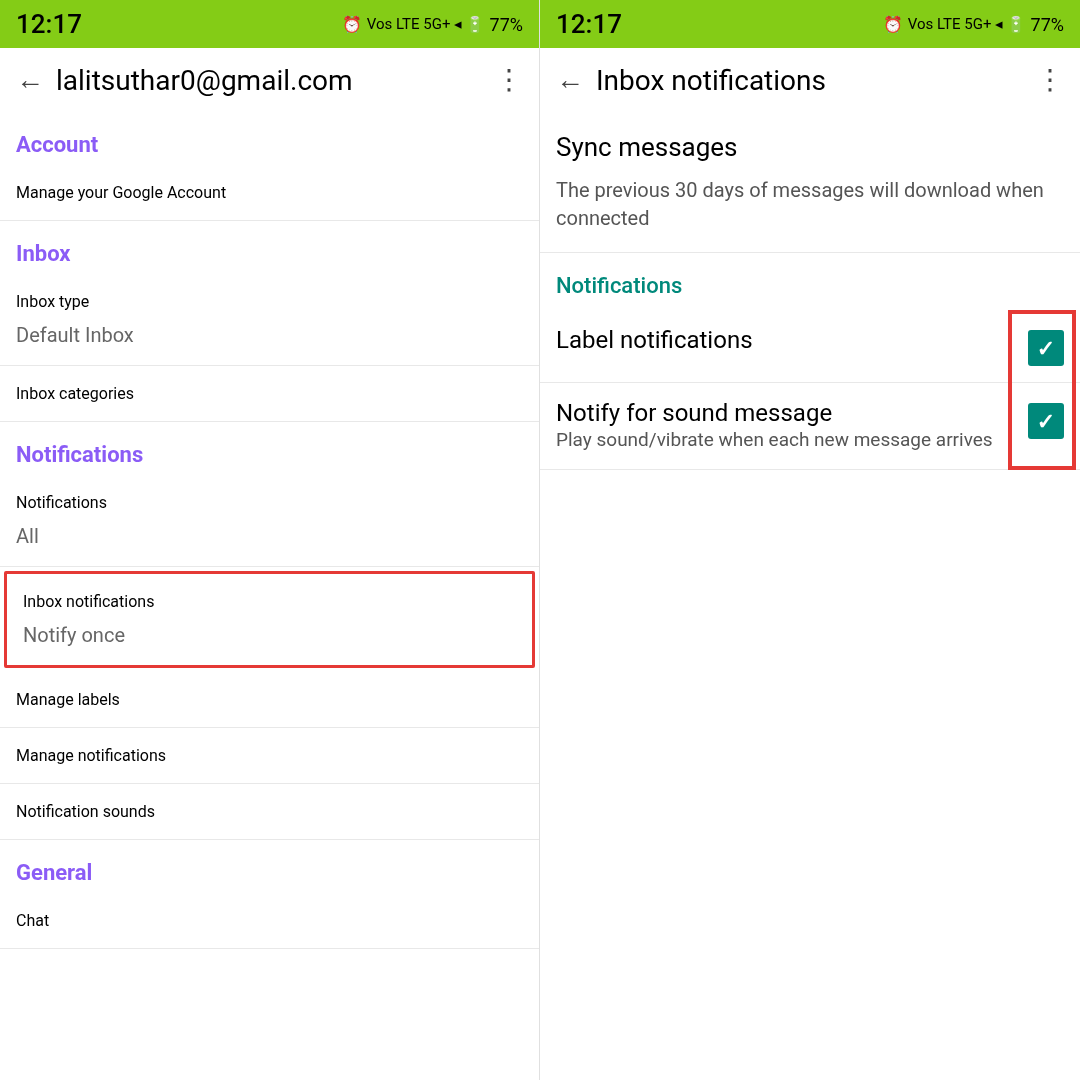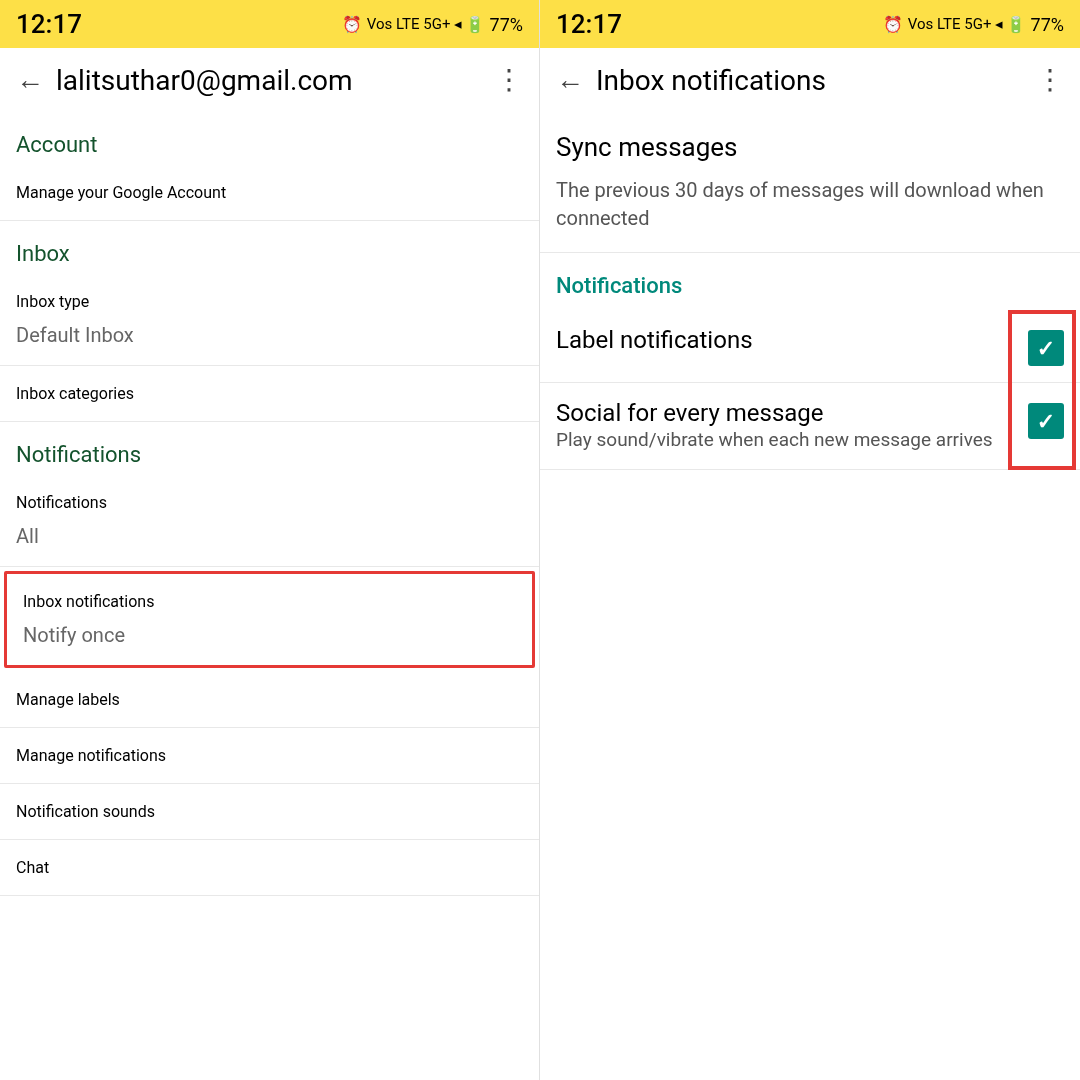--- a/index.html
+++ b/index.html
@@ -34,21 +34,21 @@
       overflow: hidden;
     }
 
     
     .status-bar {
       height: 48px;
       display: flex;
       align-items: center;
       justify-content: space-between;
       padding: 0 16px;
-      background: #fde047;
+      background: #84cc16;
     }
     .status-time {
       font-size: 26px;
       font-weight: 500;
       color: #000;
     }
     .status-icons {
       display: flex;
       align-items: center;
       gap: 4px;
@@ -84,22 +84,22 @@
       font-size: 28px;
       color: #444;
       cursor: pointer;
       line-height: 1;
     }
 
     
     .section-header {
       padding: 20px 16px 8px 16px;
       font-size: 22px;
-      font-weight: 400;
-      color: #14532d;
+      font-weight: 700;
+      color: #8b5cf6;
     }
 
     
     .settings-item {
       padding: 18px 16px;
       border-bottom: 1px solid #e8e8e8;
       cursor: pointer;
     }
     .settings-item-title {
       font-size: 16px;
@@ -231,20 +231,21 @@
   <div class="settings-item">
     <div class="settings-item-title">Manage labels</div>
   </div>
   <div class="settings-item">
     <div class="settings-item-title">Manage notifications</div>
   </div>
   <div class="settings-item">
     <div class="settings-item-title">Notification sounds</div>
   </div>
 
+  <div class="section-header">General</div>
   <div class="settings-item">
     <div class="settings-item-title">Chat</div>
   </div>
 
 </div>
 
 <div class="right-panel">
 
   <div class="status-bar">
     <span class="status-time">12:17</span>
@@ -275,20 +276,20 @@
 
     <div class="notif-row">
       <div class="notif-row-content">
         <div class="notif-row-title">Label notifications</div>
       </div>
       <div class="notif-checkbox"></div>
     </div>
 
     <div class="notif-row">
       <div class="notif-row-content">
-        <div class="notif-row-title">Social for every message</div>
+        <div class="notif-row-title">Notify for sound message</div>
         <div class="notif-row-subtitle">Play sound/vibrate when each new message arrives</div>
       </div>
       <div class="notif-checkbox"></div>
     </div>
   </div>
 
 </div>
 
 </body></html>

